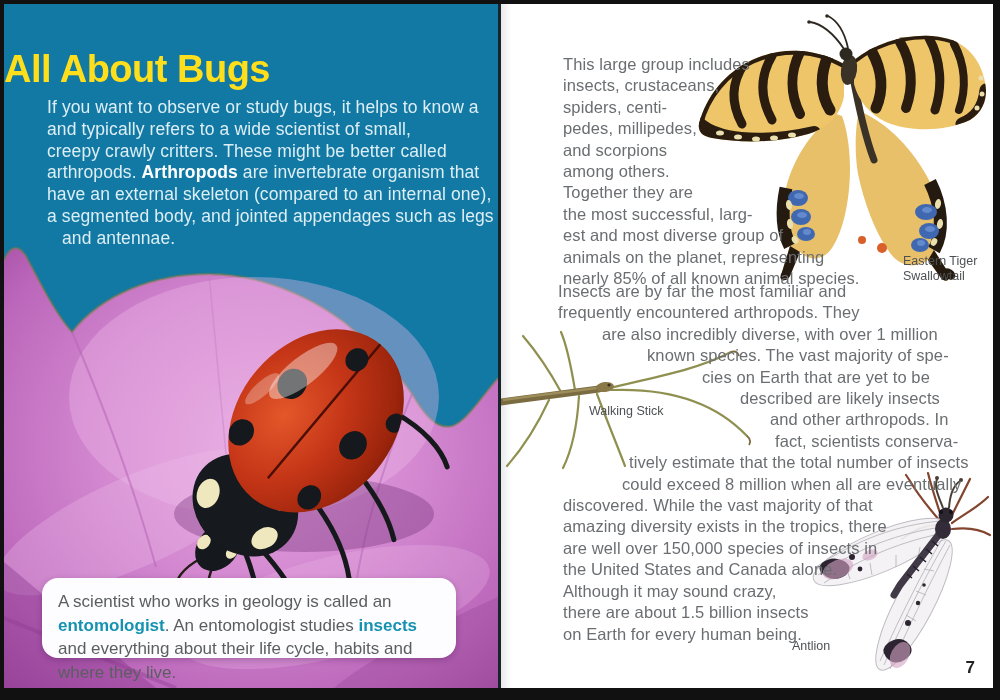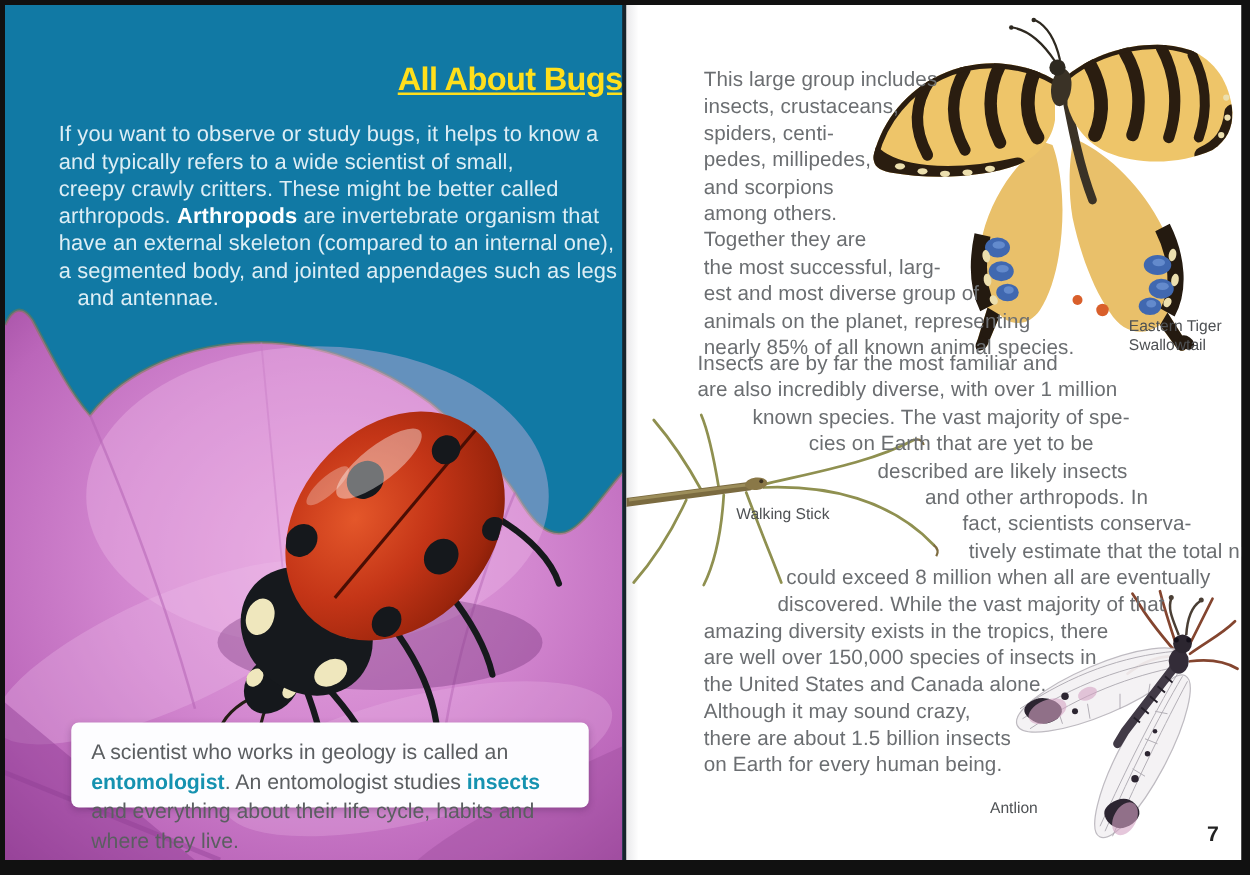--- a/index.html
+++ b/index.html
@@ -18,34 +18,34 @@
   }
   *{margin:0;padding:0;box-sizing:border-box;}
   html,body{width:1000px;height:700px;overflow:hidden;}
   body{font-family:"Liberation Sans",sans-serif;background:#444;}
   .frame{position:relative;width:1000px;height:700px;background:var(--page-border);}
   .left-page{position:absolute;left:4px;top:4px;width:494px;height:684px;background:var(--left-bg);overflow:hidden;}
   .seam{position:absolute;left:498px;top:4px;width:3px;height:684px;background:#17242c;}
   .right-page{position:absolute;left:501px;top:4px;width:492px;height:684px;background:var(--right-bg);overflow:hidden;}
   .seam-shadow{position:absolute;left:0;top:0;width:10px;height:684px;background:linear-gradient(to right,rgba(40,40,60,.10),rgba(0,0,0,0));}
 
-  .title{position:absolute;top:44px;left:0;width:100%;text-align:right;
-    font-size:26px;font-weight:bold;letter-spacing:-0.5px;color:var(--title-yellow);text-decoration:underline;}
+  .title{position:absolute;top:44px;left:0;width:100%;text-align:left;
+    font-size:38px;font-weight:bold;letter-spacing:-0.5px;color:var(--title-yellow);}
   .intro{position:absolute;left:43px;top:93px;width:430px;z-index:2;
     font-size:17.5px;line-height:21.8px;color:var(--intro-text);letter-spacing:.1px;}
   .intro .line{white-space:nowrap;}
   .intro .line:nth-child(7){padding-left:15px;}
   .intro .line:nth-child(8){padding-left:55px;}
   .intro .b{font-weight:bold;color:var(--intro-bold);}
 
   .flower-svg{position:absolute;left:0;bottom:0;width:494px;height:506px;z-index:1;}
 
-  .callout{position:absolute;left:38px;top:574px;width:414px;height:68px;z-index:3;
-    background:var(--callout-bg);border-radius:6px;box-shadow:0 2px 6px rgba(40,10,50,.25);
-    padding:12px 16px;margin-left:15px;}
+  .callout{position:absolute;left:38px;top:574px;width:414px;height:80px;z-index:3;
+    background:var(--callout-bg);border-radius:16px;box-shadow:0 2px 6px rgba(40,10,50,.25);
+    padding:12px 16px;}
   .callout .line{white-space:normal;font-size:17px;line-height:23.5px;color:var(--callout-text);}
   .callout .accent{font-weight:bold;color:var(--accent-teal);}
 
   .para{position:absolute;z-index:2;color:var(--body-text);font-size:16.5px;line-height:21.4px;letter-spacing:.1px;}
   .para .line{white-space:nowrap;}
   .p1{left:62px;top:50px;}
   .p2{left:57px;top:277px;}
   .p2 .line:nth-child(3){padding-left:44px;}
   .p2 .line:nth-child(4){padding-left:89px;}
   .p2 .line:nth-child(5){padding-left:144px;}
@@ -295,20 +295,21 @@
       <path d="M246,106 q5,4 2,9" stroke="#7d6b3f" stroke-width="1.8" fill="none"></path>
       <path d="M0,72 C30,68 60,64 98,59" stroke="#7b6b40" stroke-width="7" fill="none" stroke-linecap="round"></path>
       <path d="M2,70 C32,66 62,62 96,58" stroke="#9c8d5a" stroke-width="2.5" fill="none"></path>
       <ellipse cx="104" cy="57" rx="9" ry="5" fill="#8a7847" transform="rotate(-6 104 57)"></ellipse>
       <circle cx="108" cy="55" r="1.6" fill="#3a3020"></circle>
     </svg>
     <div class="caption cap-stick">Walking Stick</div>
 
     <div class="para p2">
         <div class="line"><span>Insects are by far the most familiar and</span></div>
+        <div class="line"><span>frequently encountered arthropods. They</span></div>
         <div class="line"><span>are also incredibly diverse, with over 1 million</span></div>
         <div class="line"><span>known species. The vast majority of spe-</span></div>
         <div class="line"><span>cies on Earth that are yet to be</span></div>
         <div class="line"><span>described are likely insects</span></div>
         <div class="line"><span>and other arthropods. In</span></div>
         <div class="line"><span>fact, scientists conserva-</span></div>
         <div class="line"><span>tively estimate that the total number of insects</span></div>
         <div class="line"><span>could exceed 8 million when all are eventually</span></div>
         <div class="line"><span>discovered. While the vast majority of that</span></div>
         <div class="line"><span>amazing diversity exists in the tropics, there</span></div>

